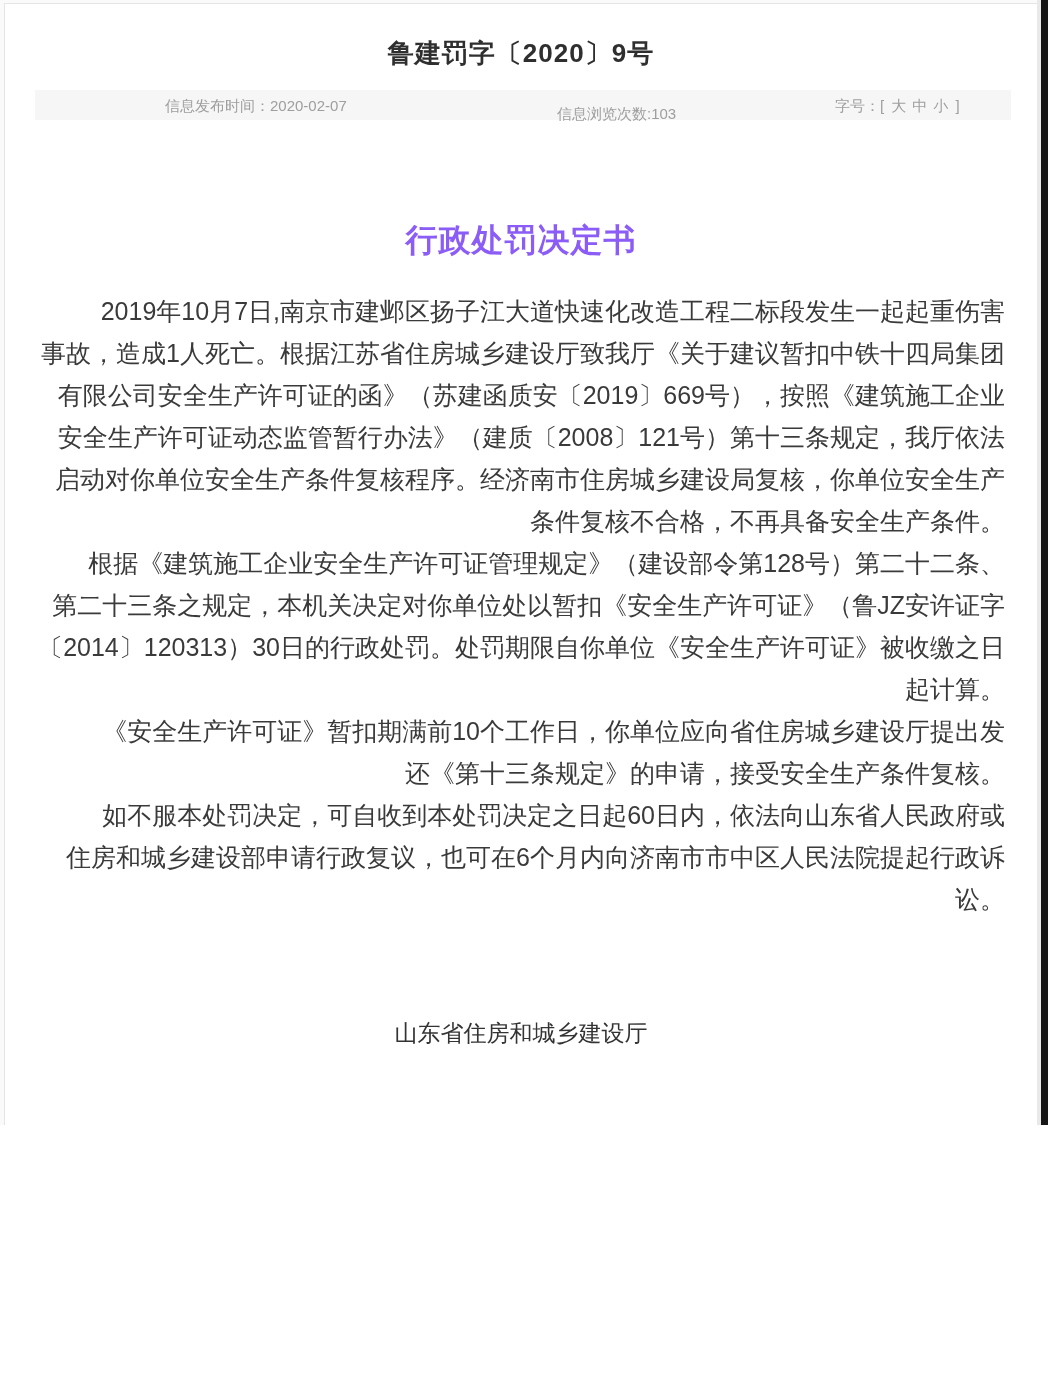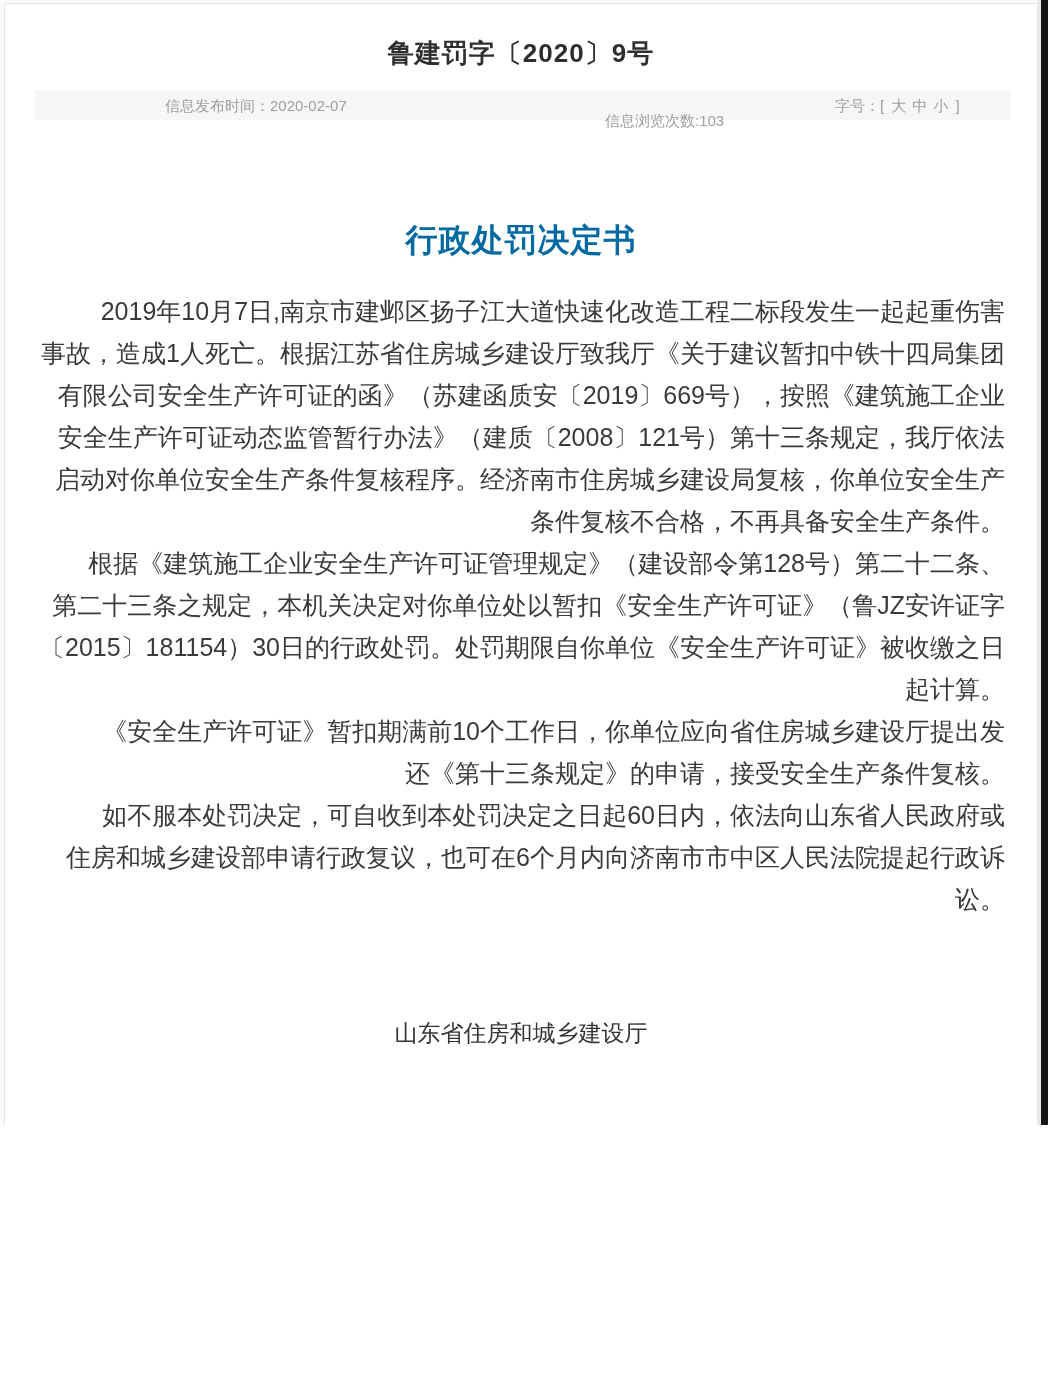--- a/index.html
+++ b/index.html
@@ -46,35 +46,35 @@
   .meta-bar {
     position: relative;
     margin: 22px 26px 0 30px;
     height: 30px;
     background: #f6f6f6;
     font-size: 15px;
     color: #9e9e9e;
     text-align: center;
   }
   .meta-bar .m-pub   { position: absolute; left: 130px; top: 7px; }
-  .meta-bar .m-views { position: absolute; left: 522px; top: 22px; margin-left: 48px; }
+  .meta-bar .m-views { position: absolute; left: 522px; top: 15px; }
   .meta-bar .m-size  { position: absolute; left: 800px; top: 7px; }
   .m-size a {
     color: #9e9e9e; text-decoration: none;
     margin: 0 3px; cursor: pointer;
   }
 
   
   .article { padding: 0 32px; color: #3a3a3a; }
   .doc-title {
     margin: 100px 0 0 0;
     text-align: center;
     font-size: 32px; font-weight: bold;
     line-height: 40px;
-    color: #0369a1;
+    color: #8b5cf6;
     letter-spacing: 1px;
   }
   .parties { margin-top: 52px; }
   .party { font-size: 25px; line-height: 46px; }
   .party b { font-weight: bold; color: #2f2f2f; }
   .party span { color: #3a3a3a; }
 
   .body-text { margin-top: 30px; font-size: 25px; line-height: 42px; }
   .body-text p { margin: 0; text-indent: 2em; text-align: right; }
 
@@ -144,21 +144,21 @@
       </div>
     </div>
 
     <div class="article">
 
       <h1 class="doc-title">行政处罚决定书</h1>
 
 
       <div class="body-text">
         <p>2019年10月7日,南京市建邺区扬子江大道快速化改造工程二标段发生一起起重伤害事故，造成1人死亡。根据江苏省住房城乡建设厅致我厅《关于建议暂扣中铁十四局集团有限公司安全生产许可证的函》（苏建函质安〔2019〕669号），按照《建筑施工企业安全生产许可证动态监管暂行办法》（建质〔2008〕121号）第十三条规定，我厅依法启动对你单位安全生产条件复核程序。经济南市住房城乡建设局复核，你单位安全生产条件复核不合格，不再具备安全生产条件。</p>
-        <p>根据《建筑施工企业安全生产许可证管理规定》（建设部令第128号）第二十二条、第二十三条之规定，本机关决定对你单位处以暂扣《安全生产许可证》（鲁JZ安许证字〔2015〕181154）30日的行政处罚。处罚期限自你单位《安全生产许可证》被收缴之日起计算。</p>
+        <p>根据《建筑施工企业安全生产许可证管理规定》（建设部令第128号）第二十二条、第二十三条之规定，本机关决定对你单位处以暂扣《安全生产许可证》（鲁JZ安许证字〔2014〕120313）30日的行政处罚。处罚期限自你单位《安全生产许可证》被收缴之日起计算。</p>
         <p>《安全生产许可证》暂扣期满前10个工作日，你单位应向省住房城乡建设厅提出发还《第十三条规定》的申请，接受安全生产条件复核。</p>
         <p>如不服本处罚决定，可自收到本处罚决定之日起60日内，依法向山东省人民政府或住房和城乡建设部申请行政复议，也可在6个月内向济南市市中区人民法院提起行政诉讼。</p>
       </div>
 
       <div class="sig-agency">山东省住房和城乡建设厅</div>
 
     </div>
   </div>
 
   <div class="wm-brand">

